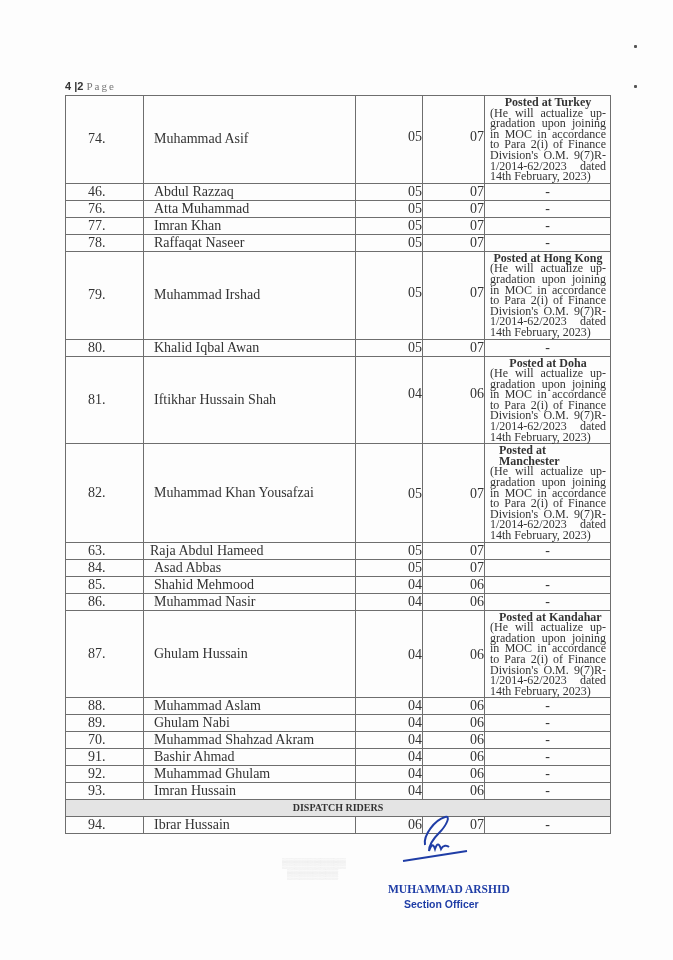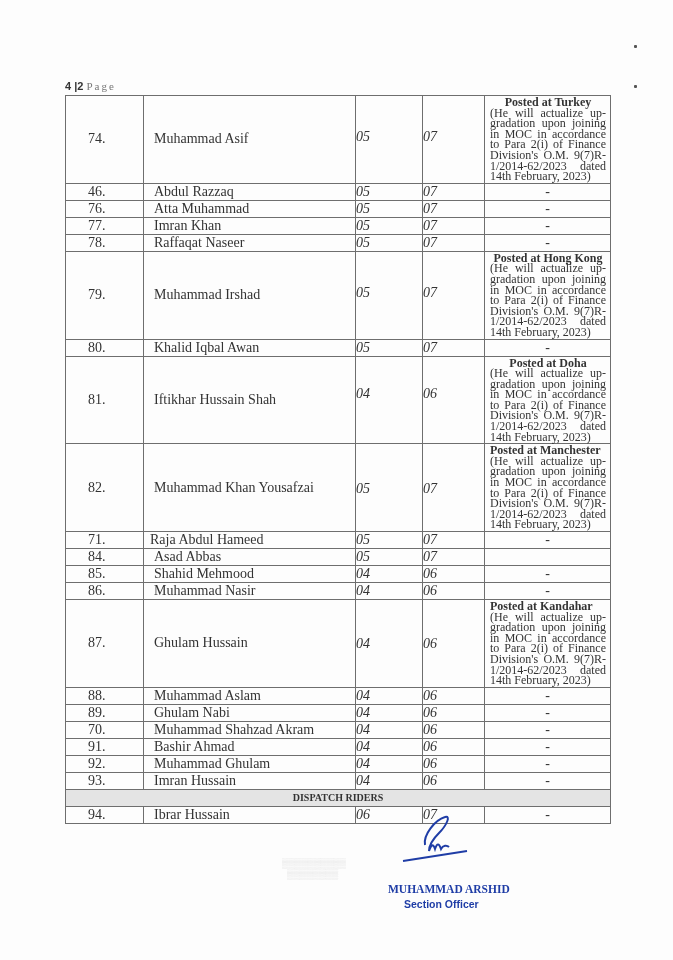--- a/index.html
+++ b/index.html
@@ -17,28 +17,28 @@
   table.doc {
     position: absolute; left: 65px; top: 95px; border-collapse: collapse;
     table-layout: fixed; width: 545px;
   }
   table.doc td {
     border: 1px solid #6e6e6e; padding: 0; font-family: "Liberation Serif", serif;
     font-size: 14px; color: #333; vertical-align: middle;
   }
   td.sn { width: 77px; padding-left: 22px !important; vertical-align: top; }
   td.nm { width: 212px; padding-left: 10px !important; }
-  td.b1, td.b2 { text-align: left; font-style: italic; }
+  td.b1, td.b2 { text-align: right; }
   td.b1 { width: 67px; } td.b2 { width: 62px; }
   td.rm { width: 126px; text-align: center; font-size: 12px; }
   tr.short td { height: 16px; line-height: 16px; }
   tr.short td.sn { vertical-align: middle; }
   .remark { font-size: 12px; line-height: 10.6px; text-align: justify; padding: 1px 4px 1px 5px; color: #333; }
   .remark .title { display: block; text-align: center; font-weight: bold; }
-  .remark .title.left { text-align: left; }
+  .remark .title.left { text-align: left; margin-left: 9px; }
   td.bottom { vertical-align: bottom; padding-bottom: 4px !important; }
   td.topv { vertical-align: top; padding-top: 2px !important; }
   tr.section td {
     background: #e4e4e4; text-align: center; font-weight: bold; font-size: 10px; height: 16px; line-height: 16px;
   }
   .sig { position: absolute; left: 395px; top: 815px; }
   .sig-name {
     position: absolute; left: 388px; top: 883px; font-family: Liberation Serif, serif;
     font-weight: bold; font-size: 11.5px; color: #1f3da6;
   }
@@ -144,21 +144,21 @@
       <td class="sn">82.</td>
       <td class="nm">Muhammad Khan Yousafzai</td>
       <td class="b1 topv">05</td>
       <td class="b2 topv">07</td>
       <td class="rm">
           <div class="remark"><span class="title left">Posted at Manchester</span><span>(He will actualize up-gradation upon joining in MOC in accordance to Para 2(i) of Finance Division's O.M. 9(7)R-1/2014-62/2023 dated 14th February, 2023)</span></div>
         </td>
     </tr>
 
     <tr class="short">
-        <td class="sn">71.</td>
+        <td class="sn">63.</td>
         <td class="nm" style="padding-left:6px !important">Raja Abdul Hameed</td>
         <td class="b1">05</td>
         <td class="b2">07</td>
         <td class="rm">-</td>
       </tr>
     <tr class="short">
         <td class="sn">84.</td>
         <td class="nm">Asad Abbas</td>
         <td class="b1">05</td>
         <td class="b2">07</td>

